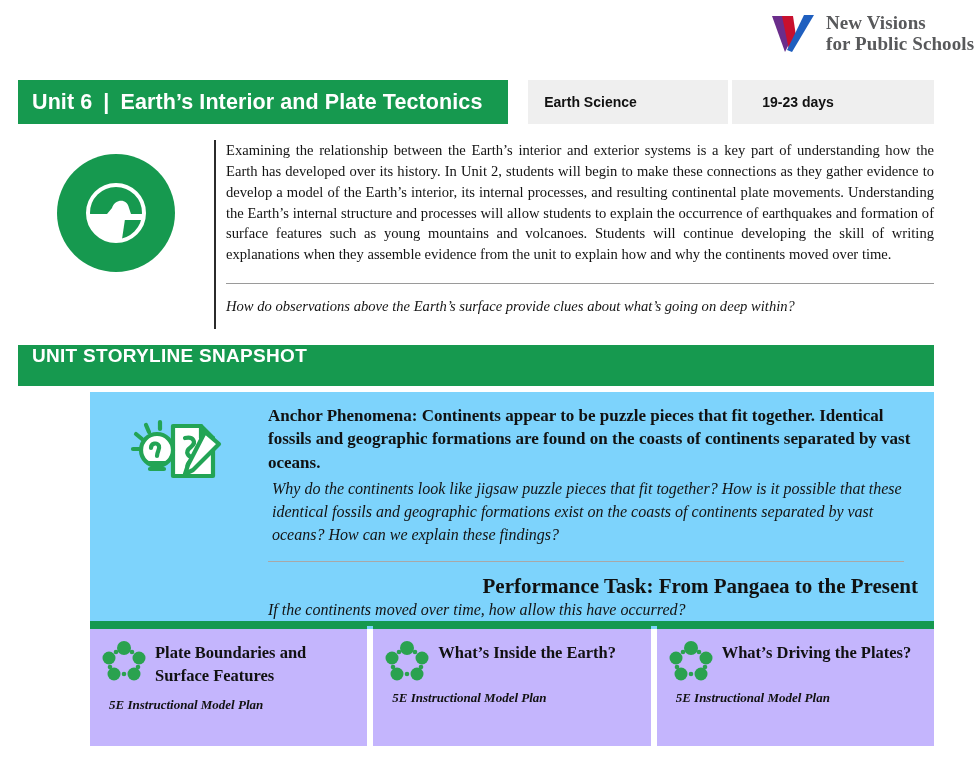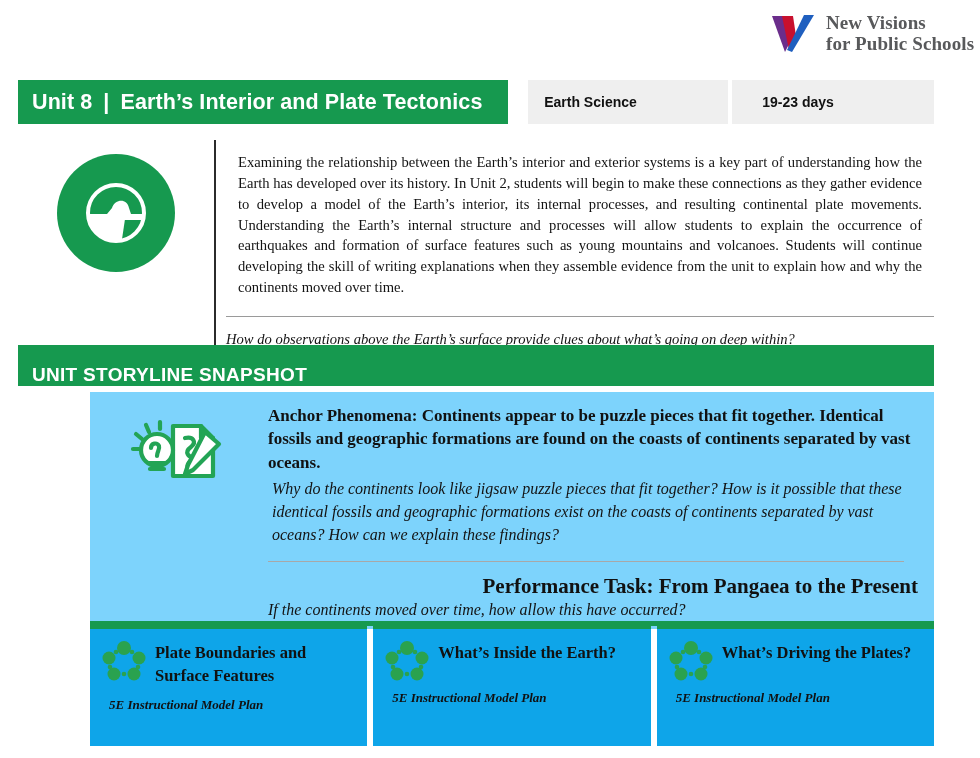--- a/index.html
+++ b/index.html
@@ -112,21 +112,21 @@
     border-left: 2px solid #2b2b2b;
     padding: 0 0 0 10px;
     box-sizing: border-box;
     min-height: 185px;
   }
   .overview-para {
     font-family: "Liberation Serif", serif;
     font-size: 14.6px;
     line-height: 1.43;
     text-align: justify;
-    margin: 12px;
+    margin: 0;
     color: #131313;
   }
   .overview-divider {
     border: none;
     border-top: 1px solid #9a9a9a;
     margin: 18px 0 12px 0;
   }
   .overview-question {
     font-family: "Liberation Serif", serif;
     font-style: italic;
@@ -138,21 +138,21 @@
 
   
   .storyline-band {
     position: absolute;
     top: 345px;
     left: 18px;
     width: 916px;
     height: 41px;
     background: #16994f;
     display: flex;
-    align-items: flex-end;
+    align-items: flex-start;
     color: #fff;
     font-size: 19px;
     font-weight: bold;
     letter-spacing: .3px;
     padding-left: 14px;
     box-sizing: border-box;
   }
 
   
   .snapshot {
@@ -227,21 +227,21 @@
     position: absolute;
     top: 626px;
     left: 90px;
     width: 844px;
     height: 120px;
     display: flex;
     gap: 6px;
   }
   .card {
     flex: 1;
-    background: #0ea5e9;
+    background: #c4b5fd;
     border-top: 3px solid #16994f;
     padding: 12px 12px 10px 12px;
     box-sizing: border-box;
   }
   .card-head {
     display: flex;
     align-items: flex-start;
     gap: 9px;
   }
   .card-title {
@@ -275,21 +275,21 @@
       <polygon points="44,3 34,3 17,38 22,40" fill="#1f5fbf"></polygon>
     </svg>
     <div class="logo-text">
       <div>New Visions</div>
       <div>for Public Schools</div>
     </div>
   </div>
 
   <div class="unit-band">
     <div class="unit-title">
-      <span>Unit 8</span>
+      <span>Unit 6</span>
       <span class="pipe">|</span>
       <span>Earth’s Interior and Plate Tectonics</span>
     </div>
     <div class="meta-box meta-subject">Earth Science</div>
     <div class="meta-box meta-duration">19-23 days</div>
   </div>
 
   <div class="overview">
     <div class="overview-icon-col">
       <div class="circle-icon">

